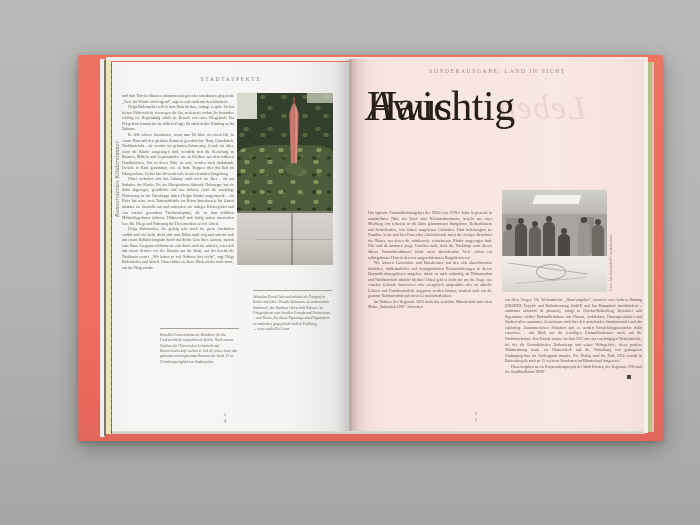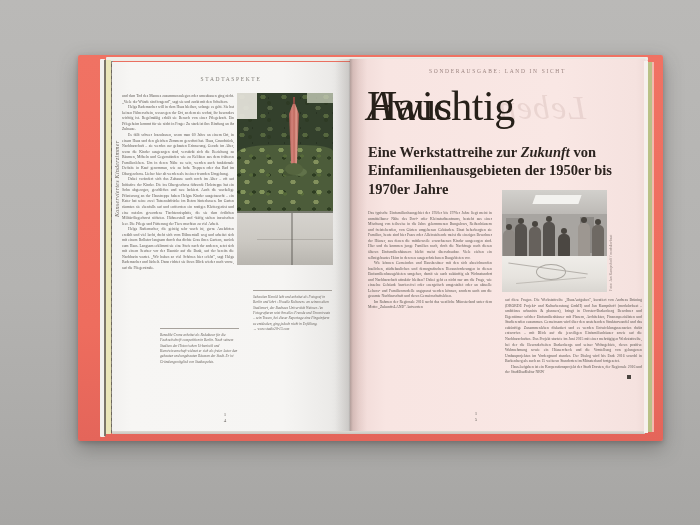--- a/index.html
+++ b/index.html
@@ -193,21 +193,20 @@
       <span>4</span>
     </div>
   </div>
 
   <div class="page page-right">
     <div class="page-header">SONDERAUSGABE: LAND IN SICHT</div>
     <div class="ghost">Leben</div>
 
     <h1 class="title"><span>Haus</span><span class="it">A</span><span>wichtig</span></h1>
 
-    <div class="subtitle"><span>Eine Werkstattreihe zur </span><span class="it">Zukunft</span><span> von Einfamilienhausgebieten der 1950er bis 1970er Jahre</span></div>
 
     <div class="tiny-col col1">
       <div class="inner" lang="de">
         <p>Das typische Einfamilienhausgebiet der 1950er bis 1970er Jahre liegt meist in unmittelbarer Nähe des Dorf- oder Kleinstadtzentrums, besteht aus einer Mischung von teilweise in die Jahre gekommenen Bungalows, Reihenhäusern und freistehenden, von Gärten umgebenen Gebäuden. Einst beherbergten sie Familien, heute sind hier Paare oder Alleinstehende meist die einzigen Bewohner der Häuser, aus denen die mittlerweile erwachsenen Kinder ausgezogen sind. Hier und da kommen junge Familien nach, doch die Nachfrage nach diesen älteren Einfamilienhäusern bleibt meist überschaubar. Viele ziehen ein selbstgebautes Heim in den neu ausgeschriebenen Baugebieten vor.</p>
         <p>Wie können Gemeinden und Hausbesitzer mit den sich abzeichnenden baulichen, städtebaulichen und demografischen Herausforderungen in diesen Einfamilienhausgebieten umgehen, damit sie auch zukünftig als Wohnstandort und Nachbarschaft attraktiv bleiben? Dabei geht es nicht nur um die Frage, wie einzelne Gebäude barrierefrei oder energetisch umgestaltet oder an aktuelle Lebens- und Familienmodelle angepasst werden können, sondern auch um die gesamte Nachbarschaft und deren Gemeinschaftsleben.</p>
         <p>Im Rahmen der Regionale 2016 sucht das westliche Münsterland unter dem Motto „ZukunftsLAND“ Antworten</p>
       </div>
     </div>
 
     <div class="photo-right">

